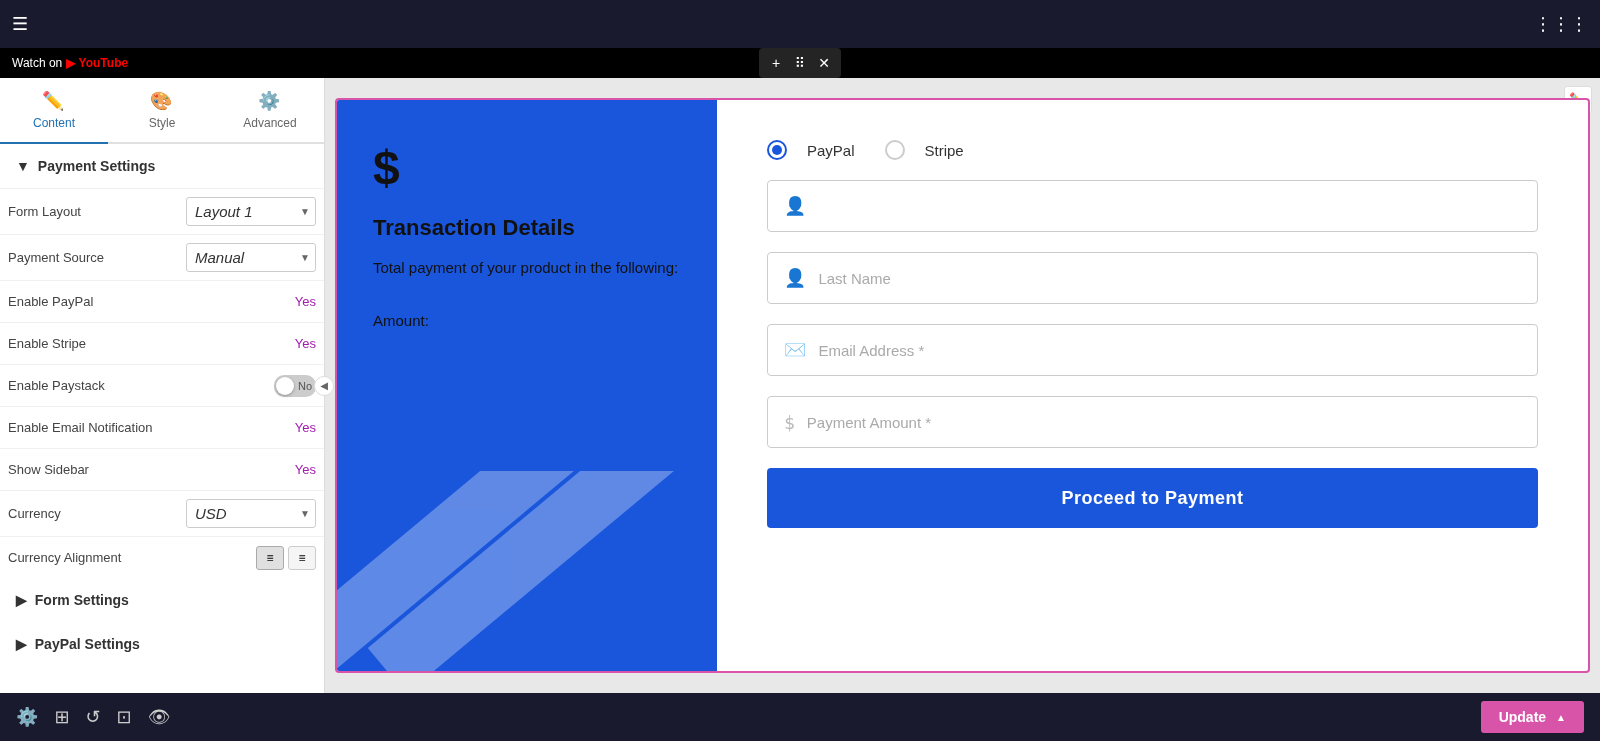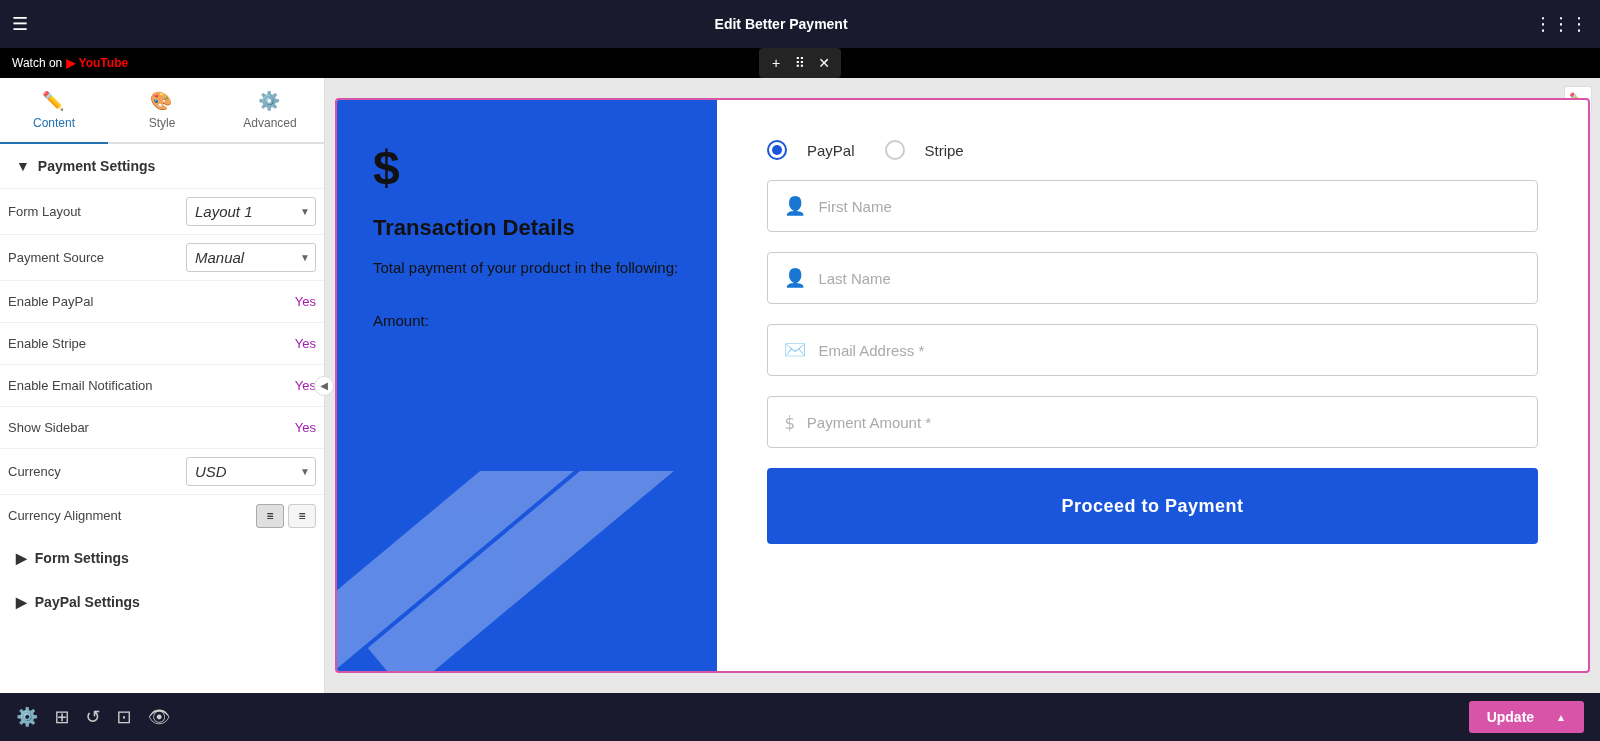--- a/index.html
+++ b/index.html
@@ -157,34 +157,34 @@
     .field-icon { color: #bbb; font-size: 18px; }
     .field-input {
       border: none; outline: none; font-size: 15px; color: #333; flex: 1;
       background: transparent;
     }
     .field-input::placeholder { color: #aaa; }
 
     
     .proceed-btn {
       background: #1a56db; color: #fff; border: none; border-radius: 4px;
-      height: 76px; font-size: 18px; font-weight: 600; cursor: pointer;
+      height: 60px; font-size: 18px; font-weight: 600; cursor: pointer;
       letter-spacing: 0.5px;
     }
 
     
     .bottom-bar {
       height: 48px; background: #1a1a2e; display: flex; align-items: center;
       padding: 0 16px; gap: 16px; flex-shrink: 0;
     }
     .bottom-icon { color: #ccc; font-size: 18px; cursor: pointer; }
     .update-btn {
       margin-left: auto; background: #d854a8; color: #fff; border: none;
       padding: 8px 18px; border-radius: 3px; font-size: 14px; font-weight: 600;
-      cursor: pointer; display: flex; align-items: center; gap: 22px;
+      cursor: pointer; display: flex; align-items: center; gap: 10px;
     }
     .update-btn .chevron { font-size: 10px; }
 
     
     .canvas-edit-icon {
       position: absolute; top: 8px; right: 8px; background: #fff;
       border: 1px solid #ddd; border-radius: 3px; width: 28px; height: 28px;
       display: flex; align-items: center; justify-content: center;
       font-size: 14px; cursor: pointer; color: #555;
     }
@@ -192,21 +192,20 @@
     
     .left-panel-relative { position: relative; }
 
     .yes-badge { font-size: 13px; color: #a21caf; }
   </style>
 </head>
 <body>
 
 <div class="top-bar">
   <span class="hamburger-icon">☰</span>
-  <span class="top-bar-title">Edit Better Payment</span>
   <span class="grid-icon">⋮⋮⋮</span>
 </div>
 
 <div class="youtube-bar">
   <div class="youtube-logo">
     <span>Watch on</span>
     <span class="yt-red">▶ YouTube</span>
   </div>
   <div class="floating-toolbar">
     <div class="ft-btn">+</div>
@@ -267,20 +266,27 @@
       <div class="form-row">
         <span class="form-label">Enable PayPal</span>
         <span class="yes-badge form-value">Yes</span>
       </div>
 
       <div class="form-row">
         <span class="form-label">Enable Stripe</span>
         <span class="yes-badge form-value">Yes</span>
       </div>
 
+      <div class="form-row">
+        <span class="form-label">Enable Paystack</span>
+        <div class="toggle off">
+          <div class="toggle-knob"></div>
+          <span class="toggle-label">No</span>
+        </div>
+      </div>
 
       <div class="form-row">
         <span class="form-label">Enable Email Notification</span>
         <span class="yes-badge form-value">Yes</span>
       </div>
 
       <div class="form-row">
         <span class="form-label">Show Sidebar</span>
         <span class="yes-badge form-value">Yes</span>
       </div>
@@ -348,21 +354,20 @@
             <span>PayPal</span>
           </div>
           <div class="radio-option">
             <div class="radio-circle"></div>
             <span>Stripe</span>
           </div>
         </div>
 
         <div class="field-wrapper">
           <span class="field-icon">👤</span>
-          <input class="field-input" type="text" placeholder="First Name" style="">
         </div>
 
         <div class="field-wrapper">
           <span class="field-icon">👤</span>
           <input class="field-input" type="text" placeholder="Last Name" style="">
         </div>
 
         <div class="field-wrapper">
           <span class="field-icon">✉️</span>
           <input class="field-input" type="email" placeholder="Email Address *" style="">

